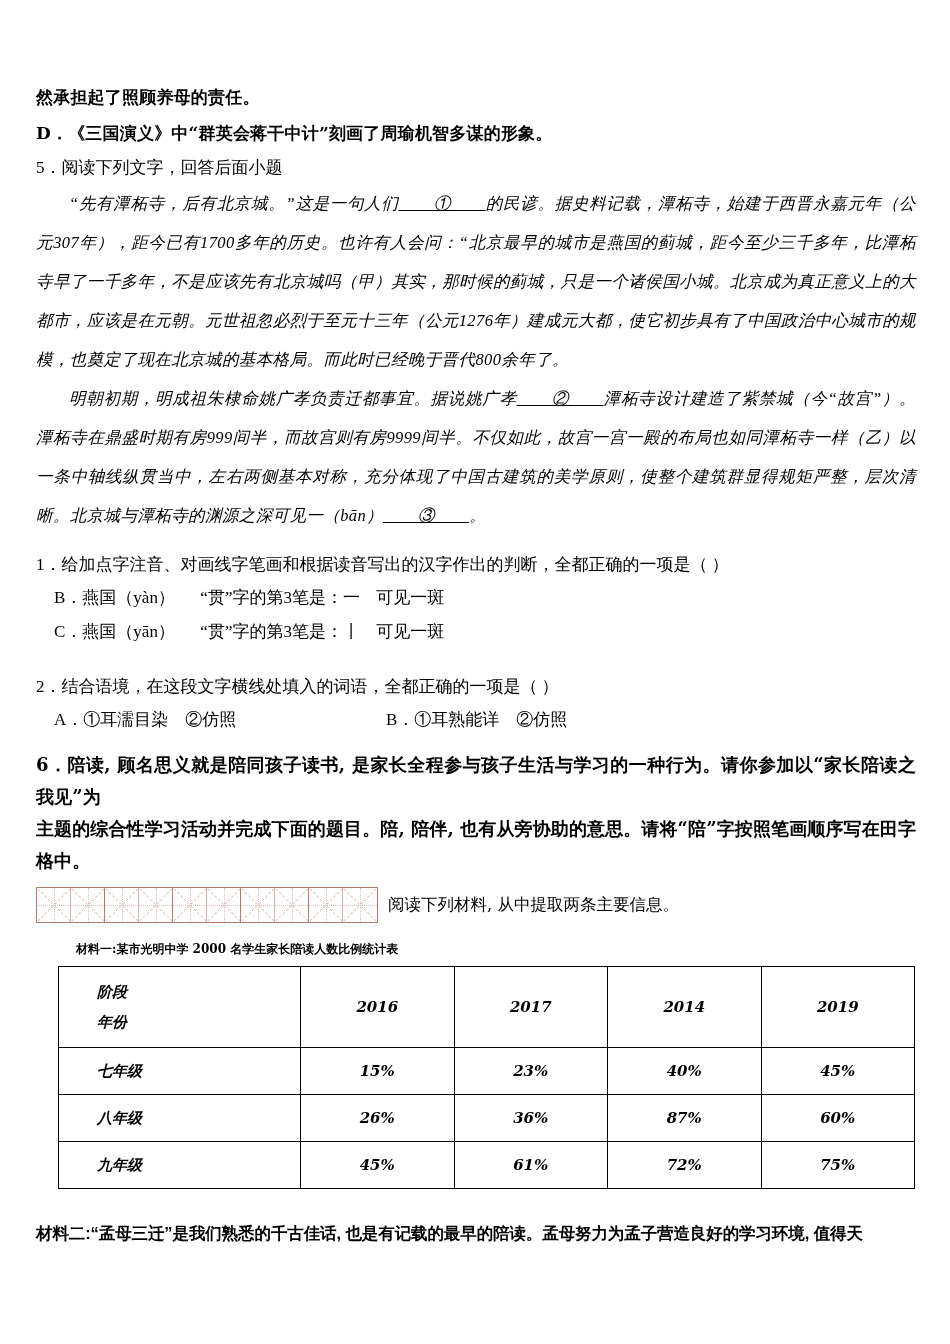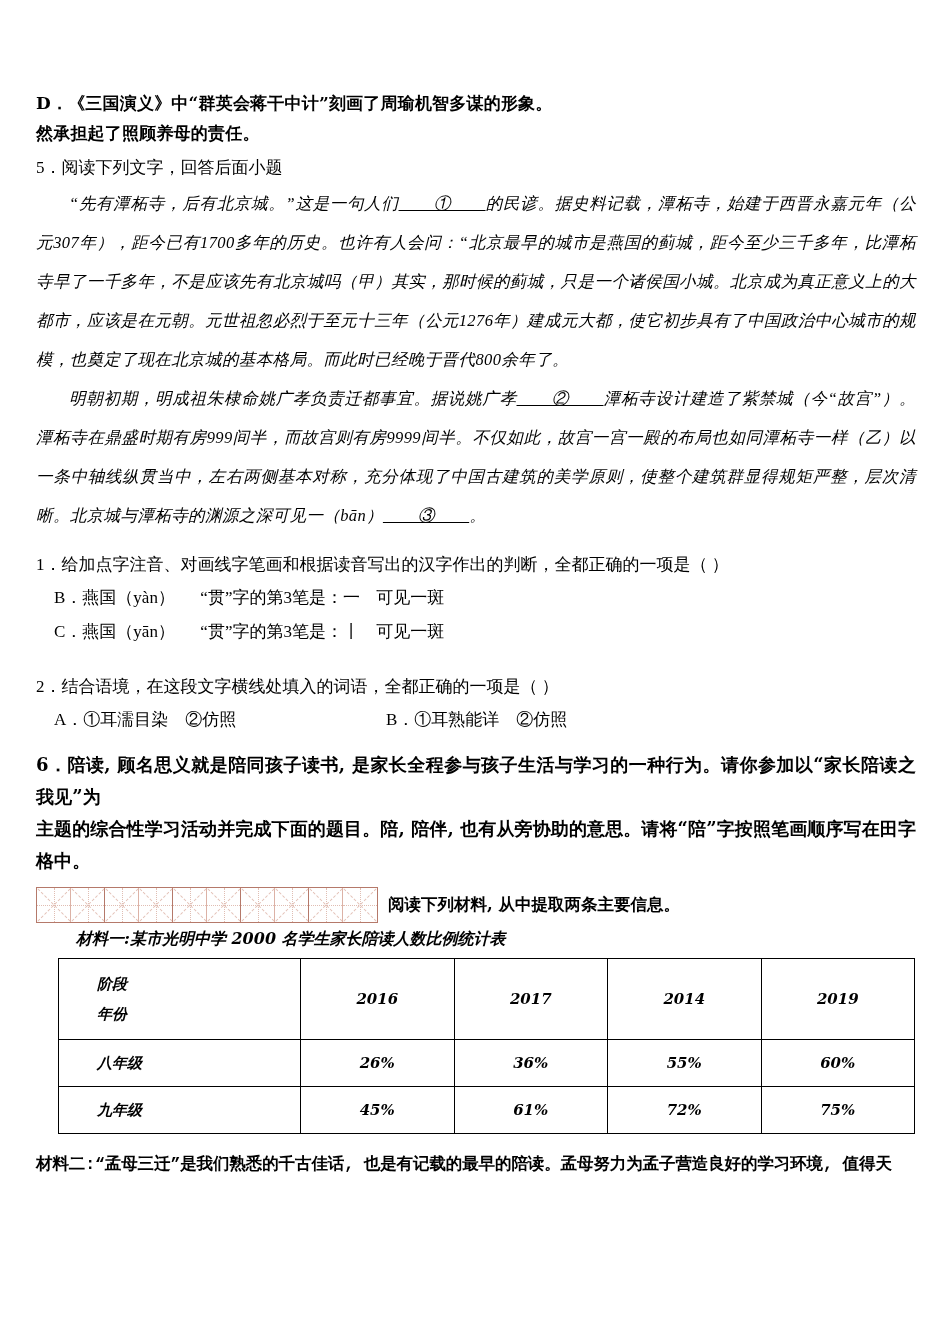--- a/index.html
+++ b/index.html
@@ -138,33 +138,32 @@
   .tzg .cross-h {
     left: 0; right: 0; top: 50%;
     border-top: 1px dotted #e0bdb2;
   }
   .tzg .cross-v {
     top: 0; bottom: 0; left: 50%;
     border-left: 1px dotted #e0bdb2;
   }
   .grid-after-text {
     font-family: "DejaVu Serif", "Liberation Serif", serif;
-    font-weight: 700;
+    font-weight: 400;
     font-size: 16.5px;
     margin-left: 10px;
     white-space: nowrap;
   }
 
   
   .mat-caption {
     font-family: "DejaVu Serif", "Liberation Serif", serif;
     font-weight: 700;
-    font-style: italic;
-    font-size: 16px;
-    margin: 6px 0 8px 40px;
+    font-size: 12px;
+    margin: 18px 0 8px 40px;
     white-space: nowrap;
   }
 
   
   .stat-table {
     margin-left: 22px;
     border-collapse: collapse;
     width: 856px;
     table-layout: fixed;
   }
@@ -185,38 +184,38 @@
     line-height: 30px;
   }
   .stat-table td.row-label {
     text-align: left;
     padding-left: 38px;
   }
   .stat-table col.c-label { width: 242px; }
   .stat-table col.c-yr { width: 153.5px; }
 
   .mat2 {
-    font-family: Liberation Mono, monospace;
+    font-family: Liberation Sans, sans-serif;
     font-weight: 700;
     font-size: 16.5px;
     line-height: 30px;
-    margin-top: 16px;
+    margin-top: 29px;
     white-space: nowrap;
     letter-spacing: -0.1px;
   }
 </style>
 </head>
 <body>
 
 <div class="page">
   <div class="body-col">
 
+    <div class="line-bold-song">然承担起了照顾养母的责任。</div>
+
     <div class="line-bold-song" style="margin-top:6px;">D．《三国演义》中“群英会蒋干中计”刻画了周瑜机智多谋的形象。</div>
-
-    <div class="line-bold-song">然承担起了照顾养母的责任。</div>
 
     <div class="q-stem">5．阅读下列文字，回答后面小题</div>
 
     <div class="passage">
       <p>“先有潭柘寺，后有北京城。”这是一句人们<span class="blank-u">____①____</span>的民谚。据史料记载，潭柘寺，始建于西晋永嘉元年（公元307年），距今已有1700多年的历史。也许有人会问：“北京最早的城市是燕国的蓟城，距今至少三千多年，比潭柘寺早了一千多年，不是应该先有北京城吗（甲）其实，那时候的蓟城，只是一个诸侯国小城。北京成为真正意义上的大都市，应该是在元朝。元世祖忽必烈于至元十三年（公元1276年）建成元大都，使它初步具有了中国政治中心城市的规模，也奠定了现在北京城的基本格局。而此时已经晚于晋代800余年了。</p>
       <p>明朝初期，明成祖朱棣命姚广孝负责迁都事宜。据说姚广孝<span class="blank-u">____②____</span>潭柘寺设计建造了紫禁城（今“故宫”）。潭柘寺在鼎盛时期有房999间半，而故宫则有房9999间半。不仅如此，故宫一宫一殿的布局也如同潭柘寺一样（乙）以一条中轴线纵贯当中，左右两侧基本对称，充分体现了中国古建筑的美学原则，使整个建筑群显得规矩严整，层次清晰。北京城与潭柘寺的渊源之深可见一（bān）<span class="blank-u">____③____</span>。</p>
     </div>
 
     <div class="q-stem" style="margin-top:14px;">1．给加点字注音、对画线字笔画和根据读音写出的汉字作出的判断，全都正确的一项是（        ）</div>
 
@@ -297,24 +296,31 @@
           <td class="head-cell">
             <div>阶段</div>
             <div>年份</div>
           </td>
           <td>2016</td>
           <td>2017</td>
           <td>2014</td>
           <td>2019</td>
         </tr>
         <tr>
+          <td class="row-label">七年级</td>
+          <td>15%</td>
+          <td>23%</td>
+          <td>40%</td>
+          <td>45%</td>
+        </tr>
+        <tr>
           <td class="row-label">八年级</td>
           <td>26%</td>
           <td>36%</td>
-          <td>55%</td>
+          <td>87%</td>
           <td>60%</td>
         </tr>
         <tr>
           <td class="row-label">九年级</td>
           <td>45%</td>
           <td>61%</td>
           <td>72%</td>
           <td>75%</td>
         </tr>
       </tbody>

